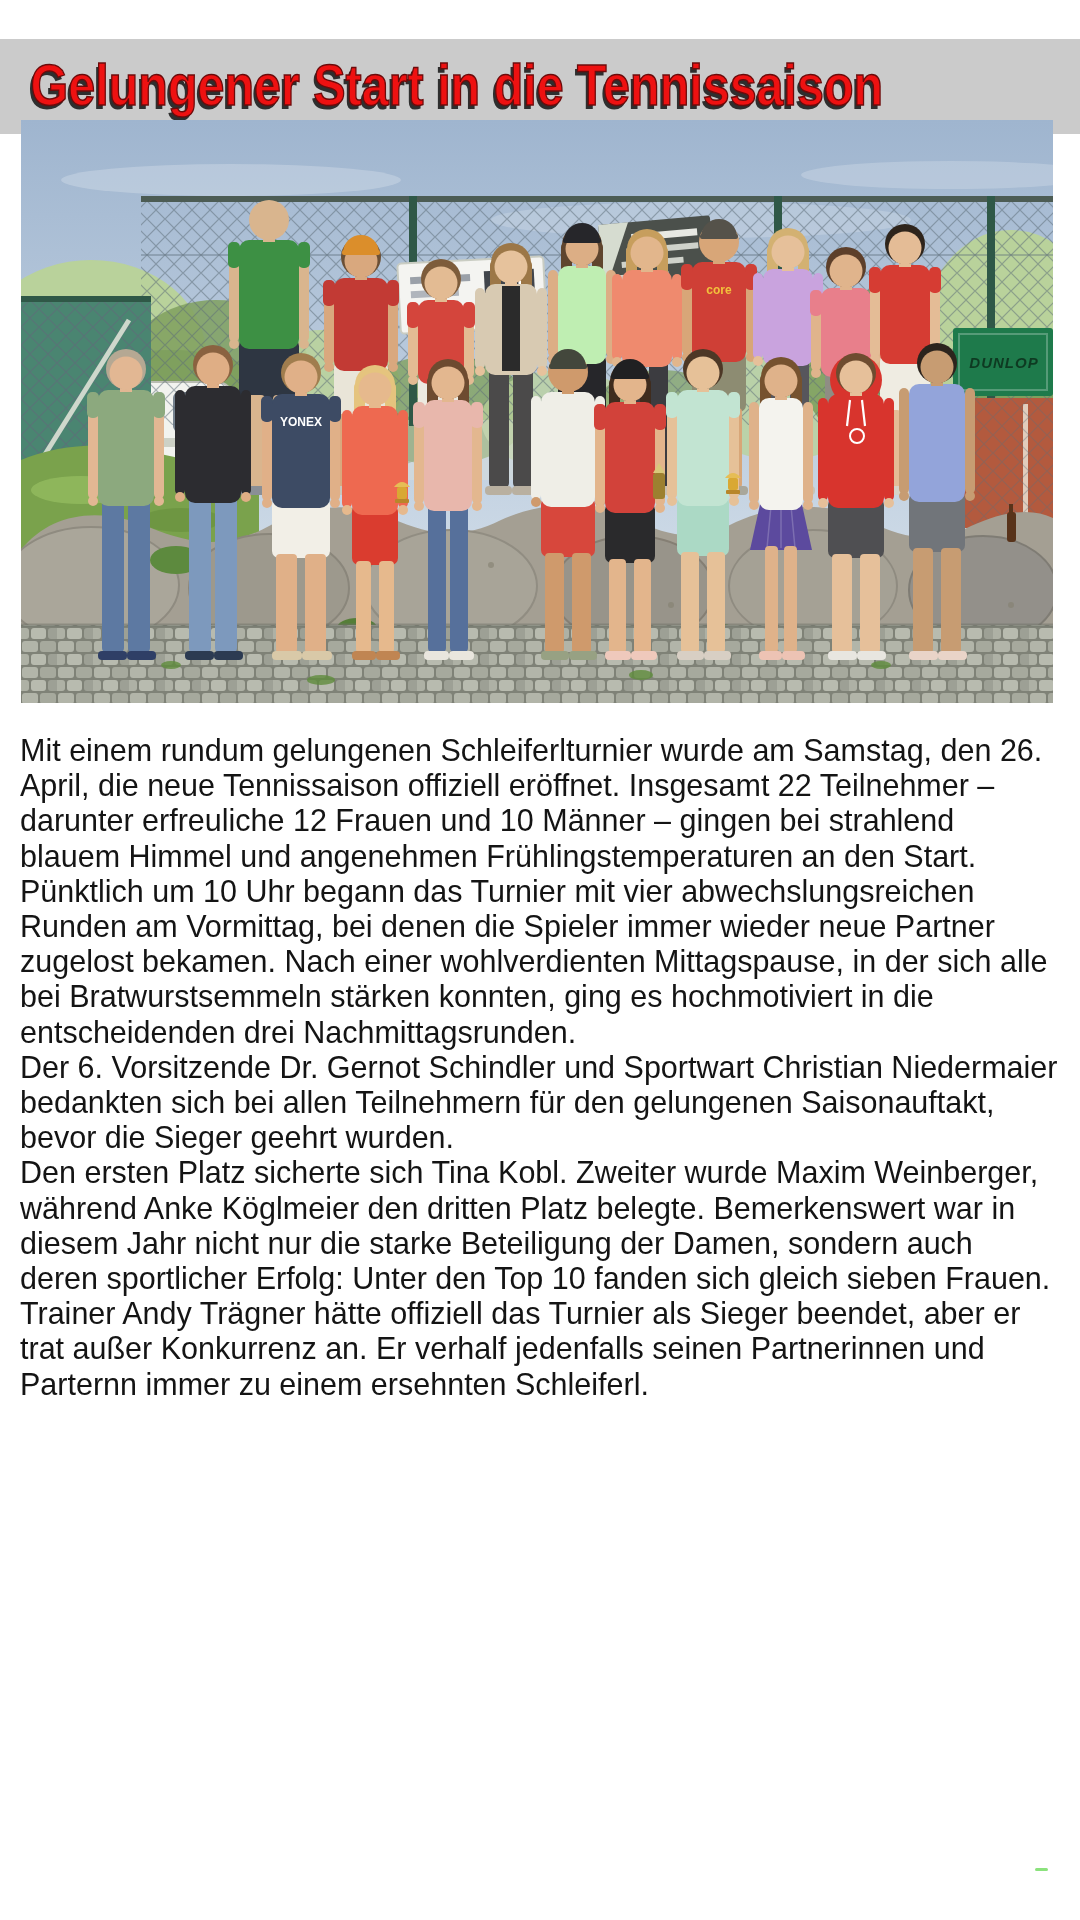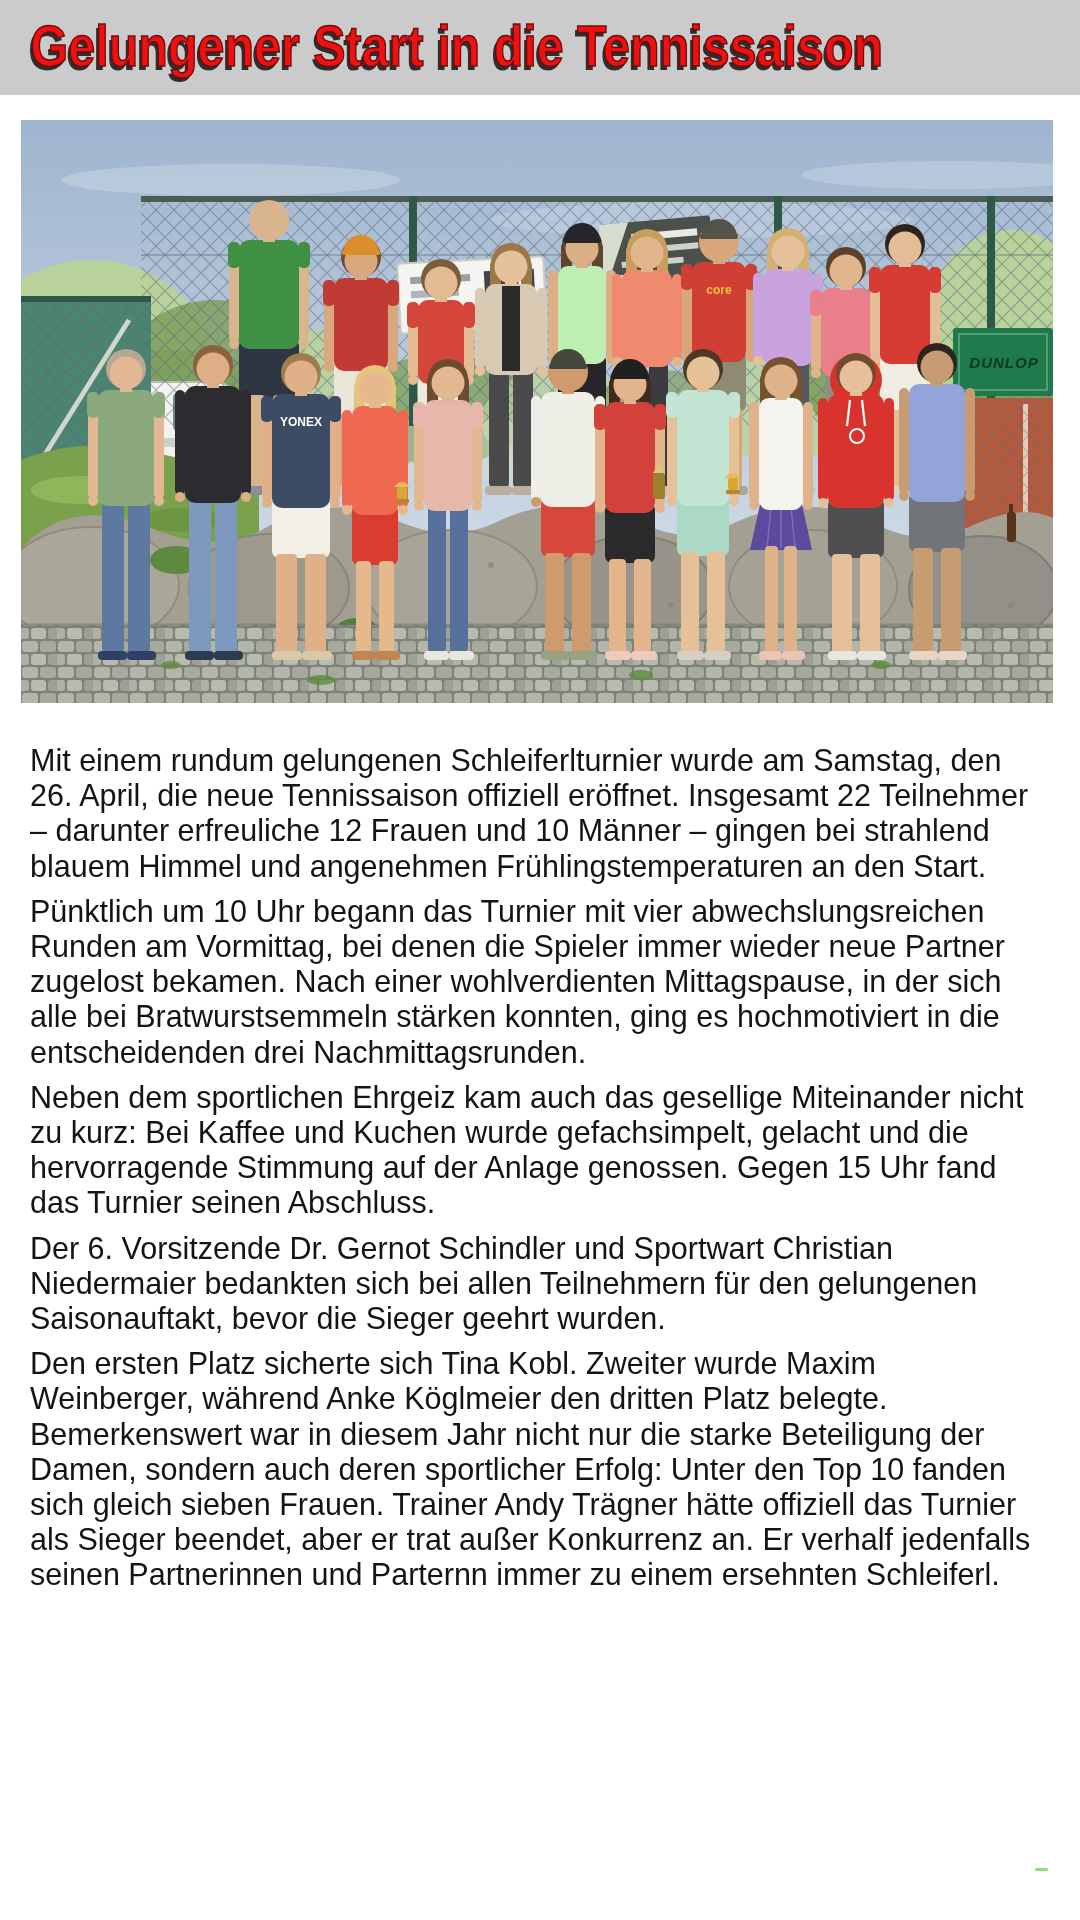--- a/index.html
+++ b/index.html
@@ -5,29 +5,29 @@
   html,body{margin:0;padding:0;background:#ffffff;}
   .page{position:relative;width:1080px;height:1920px;background:#ffffff;overflow:hidden;
         font-family:"Liberation Sans",sans-serif;}
   .masthead{position:absolute;left:0;top:0;width:1080px;height:95px;background:#cbcbcb;}
   .title{margin:0;padding:13px 0 0 36px;font-size:57px;font-weight:bold;white-space:nowrap;
          transform:scaleX(0.85);transform-origin:0 50%;letter-spacing:0;}
   .photo-frame{position:absolute;left:21px;top:120px;width:1032px;height:583px;margin:0;}
   .photo-frame svg{display:block;width:1032px;height:583px;}
   .article{position:absolute;left:20px;top:733px;width:1038px;color:#141414;
            font-size:30.5px;line-height:35.2px;}
-  .article p{margin:10px;}
+  .article p{margin:0;}
   .green-dash{position:absolute;left:1035px;top:1868px;width:13px;height:3px;border-radius:2px;}
 </style>
 </head>
 <body>
 
 <div class="page">
 
-  <header class="masthead" style="background: rgb(203, 203, 203);">
+  <header class="masthead" style="background: rgb(203, 203, 203); margin-top: 39px;">
     <h1 class="title" style="color: rgb(238, 17, 17); text-shadow: rgb(46, 46, 46) -3px 4px 0px; -webkit-text-stroke: 1.5px rgb(107, 11, 11);">Gelungener Start in die Tennissaison</h1>
   </header>
 
   <figure class="photo-frame">
     <svg id="photo-svg" viewBox="0 0 1032 583" role="img">
   <defs>
     <linearGradient id="skyg" x1="0" y1="0" x2="0" y2="1">
       <stop offset="0" stop-color="#9fb5cf"></stop>
             <stop offset="1" stop-color="#ccd9e6"></stop>
     </linearGradient>
@@ -514,20 +514,19 @@
             <circle cx="916" cy="243" r="20" fill="#2c241d"></circle>
             <circle cx="916" cy="247" r="16.5" fill="#c79c72"></circle>
           </g>
         </g>
       </svg>
   </figure>
 
   <section class="article" style="color: rgb(20, 20, 20);">
     <p>Mit einem rundum gelungenen Schleiferlturnier wurde am Samstag, den 26. April, die neue Tennissaison offiziell eröffnet. Insgesamt 22 Teilnehmer – darunter erfreuliche 12 Frauen und 10 Männer – gingen bei strahlend blauem Himmel und angenehmen Frühlingstemperaturen an den Start.</p>
     <p>Pünktlich um 10 Uhr begann das Turnier mit vier abwechslungsreichen Runden am Vormittag, bei denen die Spieler immer wieder neue Partner zugelost bekamen. Nach einer wohlverdienten Mittagspause, in der sich alle bei Bratwurstsemmeln stärken konnten, ging es hochmotiviert in die entscheidenden drei Nachmittagsrunden.</p>
-    <p>Neben dem sportlichen Ehrgeiz kam auch das gesellige Miteinander nicht zu kurz: Bei Kaffee und Kuchen wurde gefachsimpelt, gelacht und die hervorragende Stimmung auf der Anlage genossen. Gegen 15 Uhr fand das Turnier seinen Abschluss.</p>
     <p>Der 6. Vorsitzende Dr. Gernot Schindler und Sportwart Christian Niedermaier bedankten sich bei allen Teilnehmern für den gelungenen Saisonauftakt, bevor die Sieger geehrt wurden.</p>
     <p>Den ersten Platz sicherte sich Tina Kobl. Zweiter wurde Maxim Weinberger, während Anke Köglmeier den dritten Platz belegte. Bemerkenswert war in diesem Jahr nicht nur die starke Beteiligung der Damen, sondern auch deren sportlicher Erfolg: Unter den Top 10 fanden sich gleich sieben Frauen. Trainer Andy Trägner hätte offiziell das Turnier als Sieger beendet, aber er trat außer Konkurrenz an. Er verhalf jedenfalls seinen Partnerinnen und Parternn immer zu einem ersehnten Schleiferl.</p>
   </section>
 
   <div class="green-dash" style="background: rgb(139, 226, 125);"></div>
 
 </div>
 
 </body></html>

